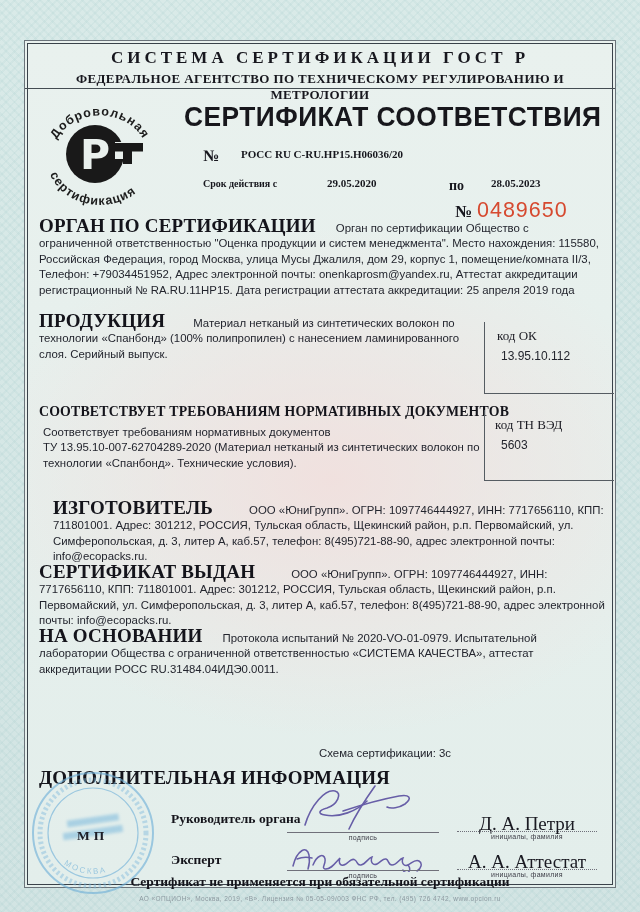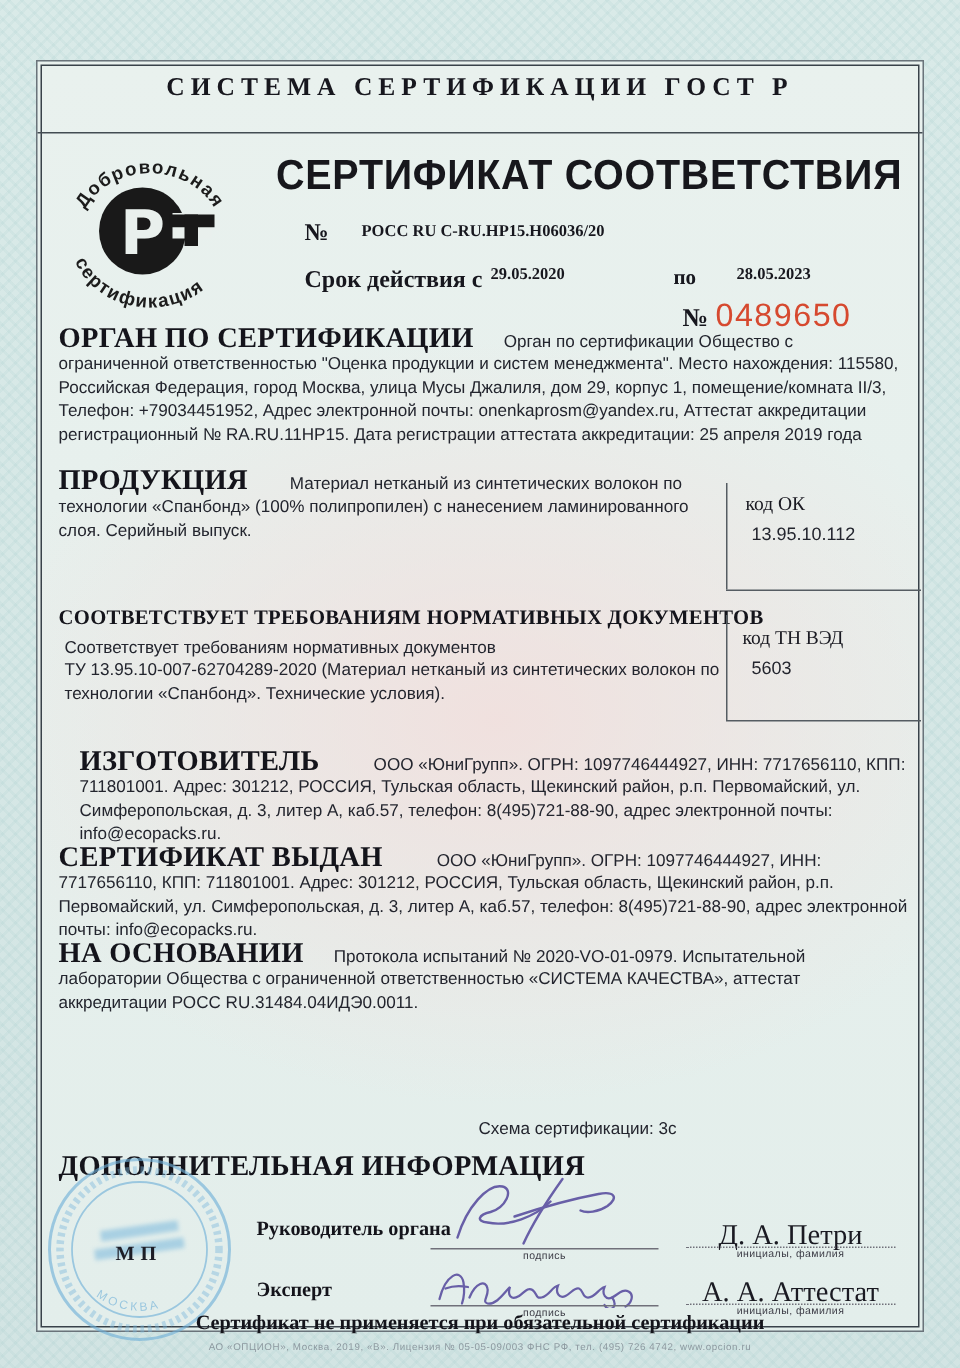--- a/index.html
+++ b/index.html
@@ -57,20 +57,21 @@
 </style>
 </head>
 <body>
 
 <div class="sheet">
   <div class="frame">
     <div class="inner"></div>
 
     <div class="abs hdr">
       <div class="serifb hdr1" style="margin-top:7px;">СИСТЕМА СЕРТИФИКАЦИИ ГОСТ Р</div>
+      <div class="serifb hdr2" style="margin-top:3px;">ФЕДЕРАЛЬНОЕ АГЕНТСТВО ПО ТЕХНИЧЕСКОМУ РЕГУЛИРОВАНИЮ И МЕТРОЛОГИИ</div>
     </div>
 
     <div class="abs" style="left:12px;top:56px;width:124px;height:112px;">
       <svg width="124" height="112" viewBox="0 0 124 112">
         <defs>
           <path id="arcTop" d="M 16,52 A 48,42 0 0 1 110,52"></path>
           <path id="arcBot" d="M 10,62 A 53,46 0 0 0 116,62"></path>
         </defs>
         <text font-family="Liberation Sans, sans-serif" font-size="12.5" font-weight="bold" fill="#1c1c1c" letter-spacing="1">
           <textPath href="#arcTop" startOffset="8%">Добровольная</textPath>
@@ -86,21 +87,21 @@
           <rect x="86" y="46" width="9" height="21" fill="#191919"></rect>
         </g>
       </svg>
     </div>
 
     <div class="abs title" style="left:146px;top:60px;width:436px;">СЕРТИФИКАТ СООТВЕТСТВИЯ</div>
 
     <div class="abs num-serif" style="left:178px;top:106px;font-size:16px;">№</div>
     <div class="abs num-serif" style="left:216px;top:107px;">РОСС RU C-RU.НР15.Н06036/20</div>
 
-    <div class="abs num-serif" style="left:178px;top:137px;font-size:16px;">Срок действия  с</div>
+    <div class="abs num-serif" style="left:178px;top:137px;font-size:10px;">Срок действия  с</div>
     <div class="abs num-serif" style="left:302px;top:136px;">29.05.2020</div>
     <div class="abs num-serif" style="left:424px;top:137px;font-size:14px;">по</div>
     <div class="abs num-serif" style="left:466px;top:136px;">28.05.2023</div>
 
     <div class="abs num-serif" style="left:430px;top:161px;font-size:17px;">№</div>
     <div class="abs blankno" style="left:452px;top:157px;color:#d6492f;">0489650</div>
 
     <div class="abs sec" style="left:14px;top:177px;width:566px;">
       <p><span class="lbl mr20">ОРГАН ПО СЕРТИФИКАЦИИ</span><span>Орган по сертификации Общество с ограниченной ответственностью "Оценка продукции и систем менеджмента". Место нахождения: 115580, Российская Федерация, город Москва, улица Мусы Джалиля, дом 29, корпус 1, помещение/комната II/3, Телефон: +79034451952, Адрес электронной почты: onenkaprosm@yandex.ru, Аттестат аккредитации регистрационный № RA.RU.11НР15. Дата регистрации аттестата аккредитации: 25 апреля 2019 года</span></p>
     </div>

